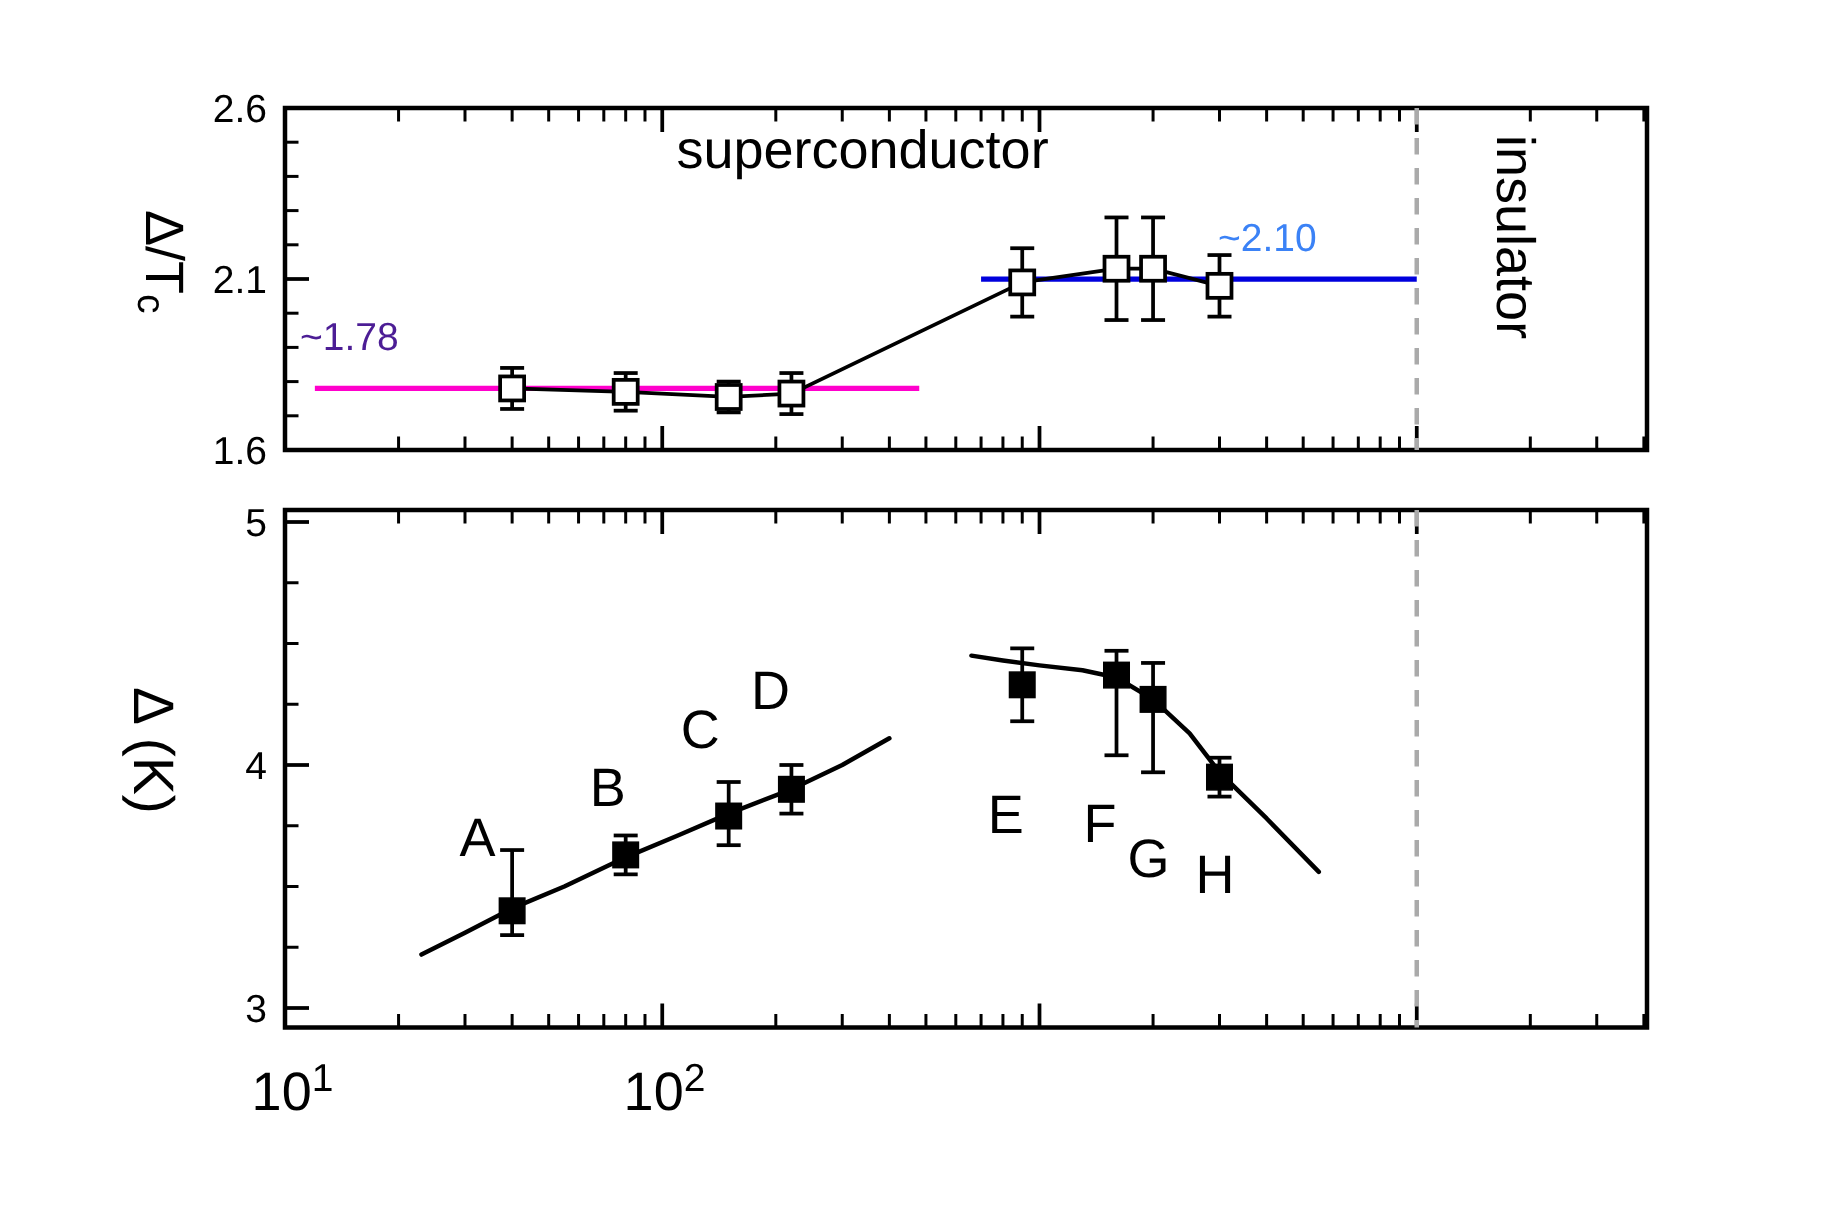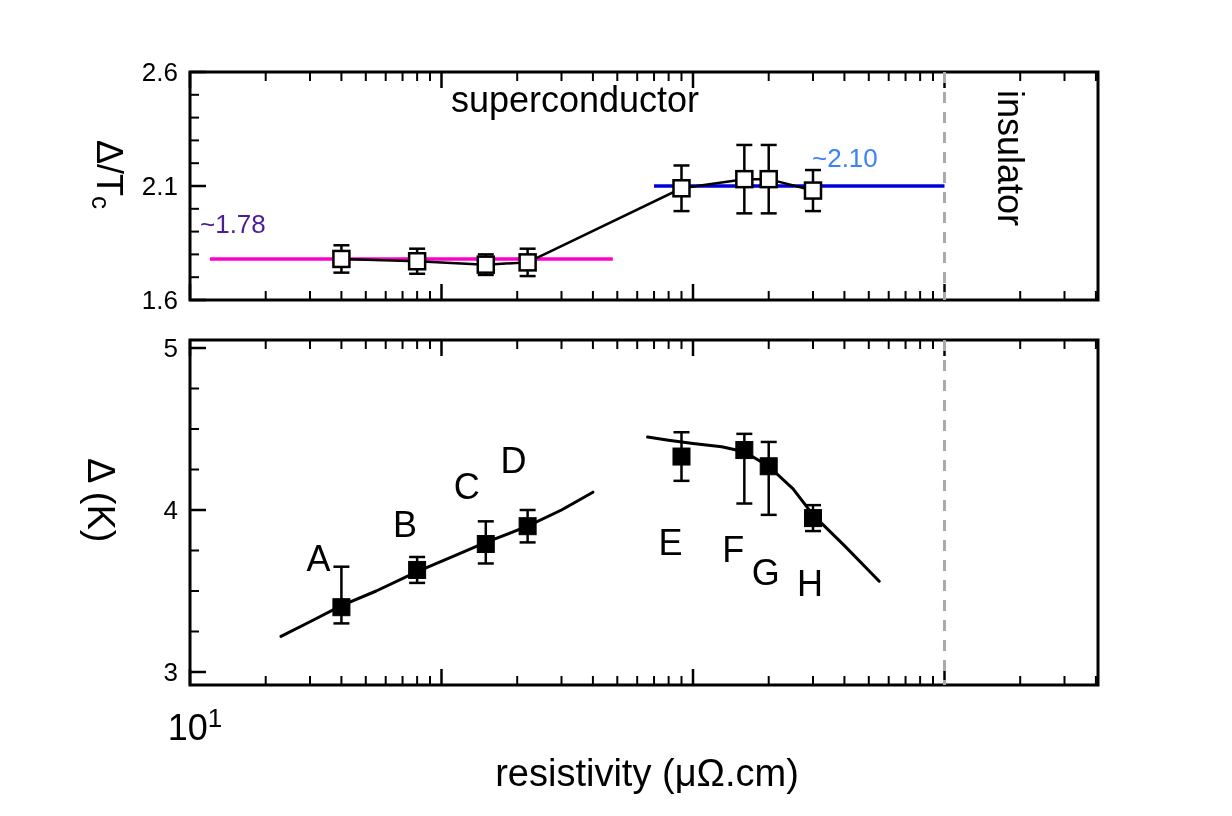--- a/index.html
+++ b/index.html
@@ -264,22 +264,22 @@
 
   <div class="lbl ytick yt1-0">2.6</div>
   <div class="lbl ytick yt1-1">2.1</div>
   <div class="lbl ytick yt1-2">1.6</div>
 
   <div class="lbl ytick yt2-0">5</div>
   <div class="lbl ytick yt2-1">4</div>
   <div class="lbl ytick yt2-2">3</div>
 
   <div class="lbl xtick xt-0"><span>10</span><sup>1</sup></div>
-
-  <div class="lbl xlabel">resistivity (μΩ.cm)</div>
+  <div class="lbl xtick xt-1"><span>10</span><sup>2</sup></div>
+
   <div class="lbl vert ylabel1">
       <span><span>Δ/T</span><sub>c</sub></span>
     </div>
   <div class="lbl vert ylabel2">Δ (K)</div>
 
   <div class="lbl region-sc">superconductor</div>
   <div class="lbl vert region-ins">insulator</div>
 
   <div class="lbl ref-lbl-1" id="ref-lbl-1" style="color: #4c1d95; text-align: right;">~1.78</div>
   <div class="lbl ref-lbl-2" id="ref-lbl-2" style="color: #3b82f6;">~2.10</div>

